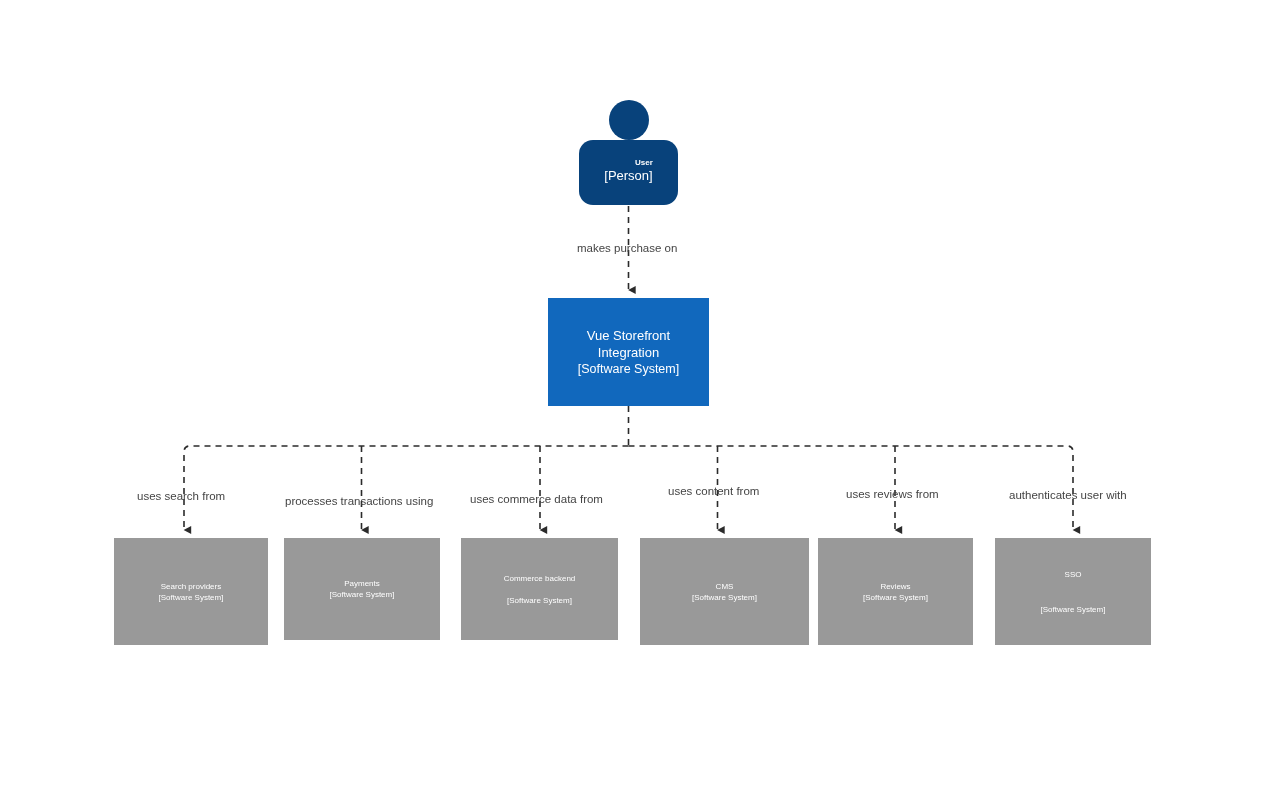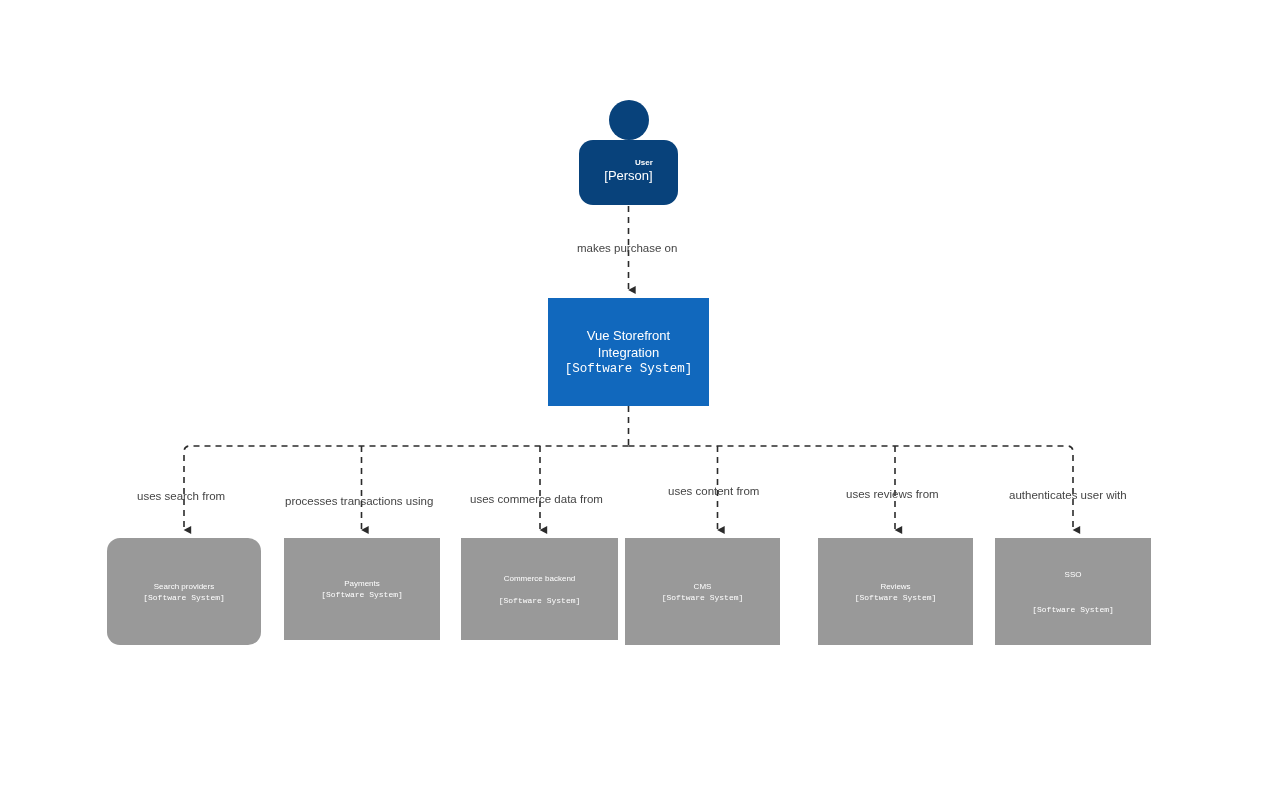--- a/index.html
+++ b/index.html
@@ -94,21 +94,20 @@
   .sysbox.external {
     background: #999999;
   }
   .sysbox .s-title {
     font-weight: normal;
     display: block;
   }
   .sysbox .s-sub {
     font-weight: normal;
     display: block;
-    font-family: Liberation Mono, monospace;
   }
   .sysbox.focus .s-title {
     font-size: 13px;
     line-height: 17px;
     max-width: 130px;
   }
   .sysbox.focus .s-sub {
     font-size: 12.5px;
     line-height: 17px;
   }
@@ -177,36 +176,36 @@
       <span class="person-sub">[Person]</span>
     </div>
   </div>
 
   <div class="sysbox focus" style="left:548px; top:298px; width:161px; height:108px;">
     <span class="s-title">Vue Storefront</span>
     <span class="s-title">Integration</span>
     <span class="s-sub">[Software System]</span>
   </div>
 
-  <div class="sysbox external" style="left:107px; top:538px; width:154px; height:107px;border-radius:13px;">
+  <div class="sysbox external" style="left:114px; top:538px; width:154px; height:107px;">
     <span class="s-title">Search providers</span>
     <span class="s-sub">[Software System]</span>
   </div>
 
   <div class="sysbox external" style="left:284px; top:538px; width:156px; height:102px;">
     <span class="s-title">Payments</span>
     <span class="s-sub">[Software System]</span>
   </div>
 
   <div class="sysbox external gapped" style="left:461px; top:538px; width:157px; height:102px;">
     <span class="s-title">Commerce backend</span>
     <span class="s-sub">[Software System]</span>
   </div>
 
-  <div class="sysbox external" style="left:625px; top:538px; width:155px; height:107px;">
+  <div class="sysbox external" style="left:640px; top:538px; width:169px; height:107px;">
     <span class="s-title">CMS</span>
     <span class="s-sub">[Software System]</span>
   </div>
 
   <div class="sysbox external" style="left:818px; top:538px; width:155px; height:107px;">
     <span class="s-title">Reviews</span>
     <span class="s-sub">[Software System]</span>
   </div>
 
   <div class="sysbox external" style="left:995px; top:538px; width:156px; height:107px;gap:24px;">

